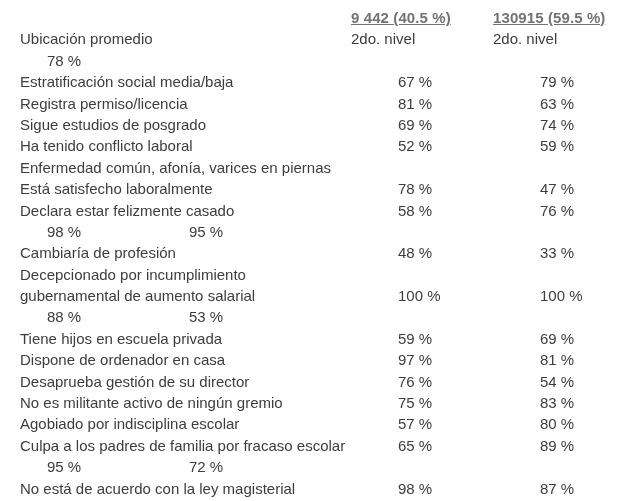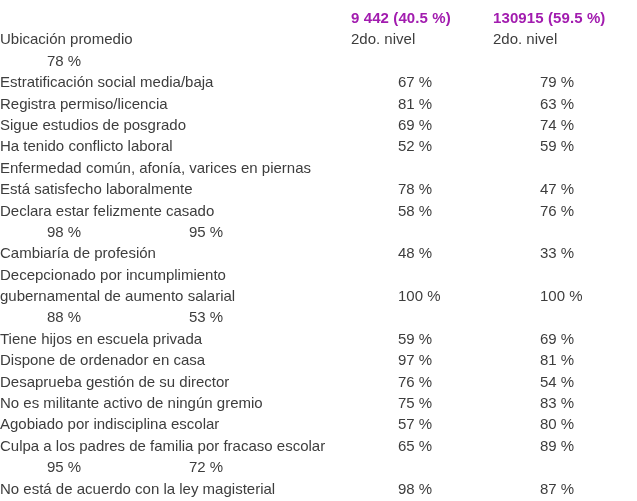--- a/index.html
+++ b/index.html
@@ -24,34 +24,36 @@
     height: 21.4px;
     line-height: 21.4px;
     white-space: nowrap;
   }
   .cell {
     box-sizing: border-box;
     overflow: visible;
   }
   .cell.label {
     width: 351px;
+    padding-left: 20px;
     flex: none;
   }
   .cell.val {
     width: 142px;
     flex: none;
     text-align: left;
   }
   .cell.val.pct {
     padding-left: 47px;
   }
   .header-row .cell.val {
     font-weight: bold;
-    color: #a21caf;
+    color: #737373;
     letter-spacing: 0.1px;
+    text-decoration: underline;
   }
 </style>
 </head>
 <body>
 
 <div class="page">
   <div class="trow header-row">
     <div class="cell label"></div>
     <div class="cell val">9 442 (40.5 %)</div>
     <div class="cell val">130915 (59.5 %)</div>

